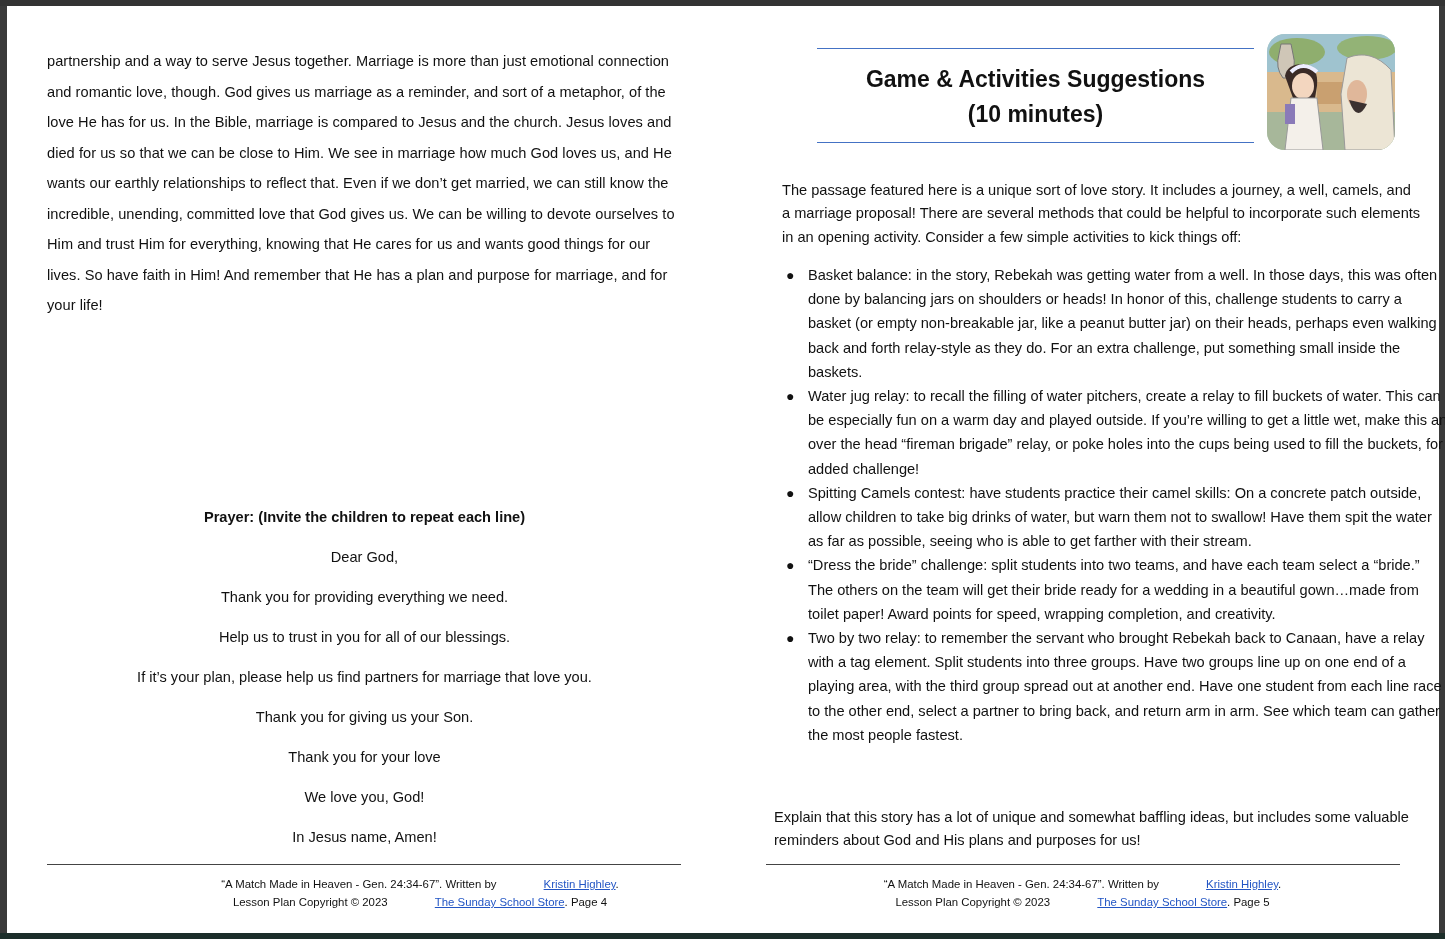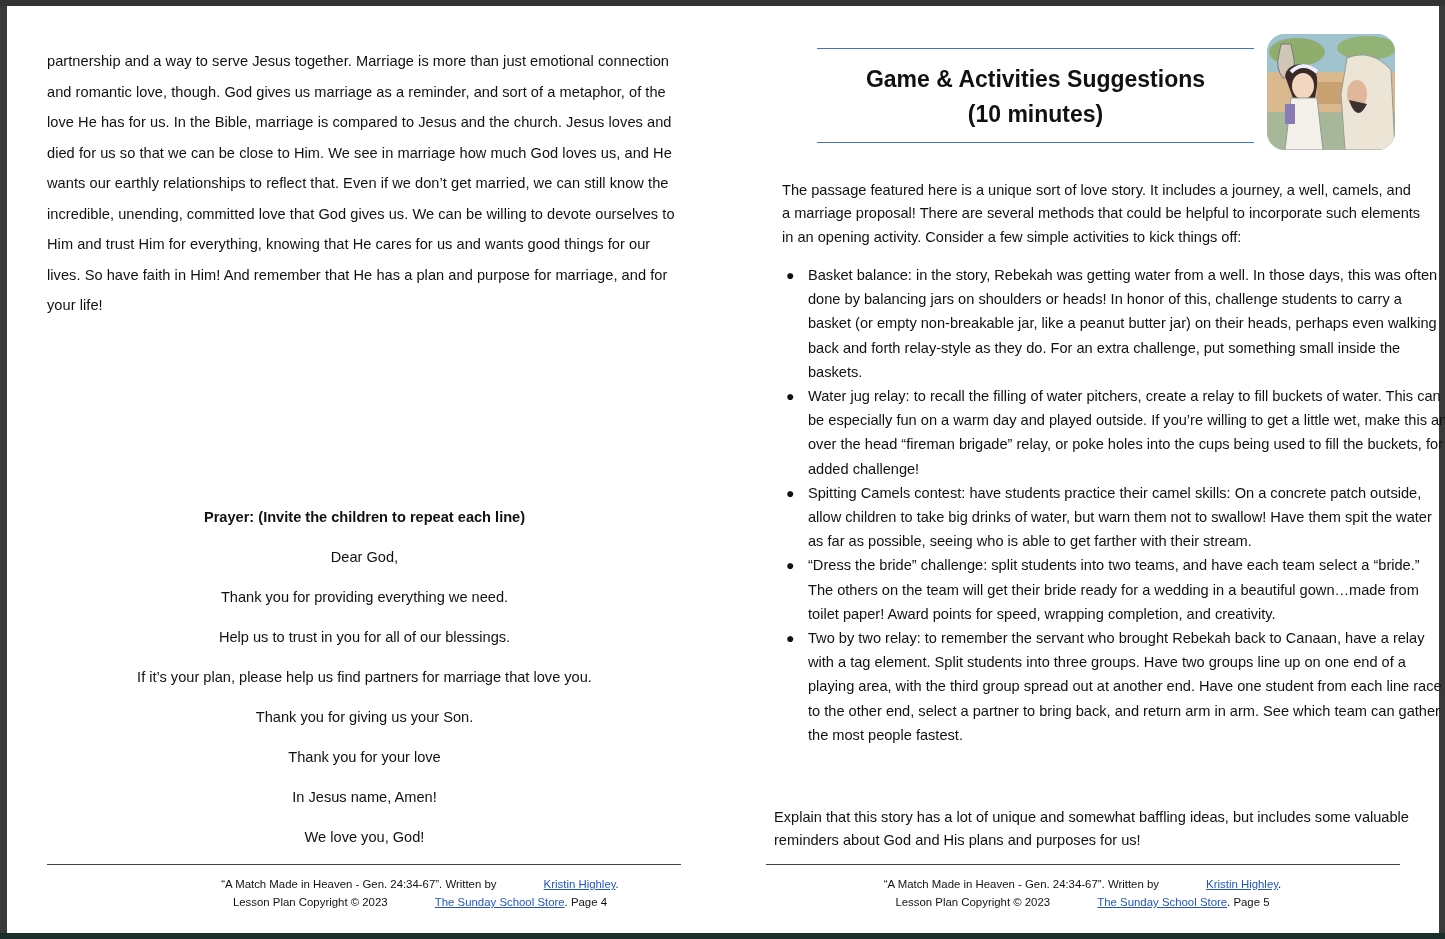--- a/index.html
+++ b/index.html
@@ -78,22 +78,22 @@
   <p class="body-text" style="margin:0">partnership and a way to serve Jesus together. Marriage is more than just emotional connection and romantic love, though. God gives us marriage as a reminder, and sort of a metaphor, of the love He has for us. In the Bible, marriage is compared to Jesus and the church. Jesus loves and died for us so that we can be close to Him. We see in marriage how much God loves us, and He wants our earthly relationships to reflect that. Even if we don’t get married, we can still know the incredible, unending, committed love that God gives us. We can be willing to devote ourselves to Him and trust Him for everything, knowing that He cares for us and wants good things for our lives. So have faith in Him! And remember that He has a plan and purpose for marriage, and for your life!</p>
 
   <div class="prayer">
     <p class="heading">Prayer:  (Invite the children to repeat each line)</p>
     <p class="line">Dear God,</p>
     <p class="line">Thank you for providing everything we need.</p>
     <p class="line">Help us to trust in you for all of our blessings.</p>
     <p class="line">If it’s your plan, please help us find partners for marriage that love you.</p>
     <p class="line">Thank you for giving us your Son.</p>
     <p class="line">Thank you for your love</p>
+    <p class="line">We love you, God!</p>
     <p class="line">In Jesus name, Amen!</p>
-    <p class="line">We love you, God!</p>
   </div>
 
   <div class="footer-rule"></div>
   <div class="footer">
     <div>
       <span>“A Match Made in Heaven - Gen. 24:34-67”.  Written by </span><a>Kristin Highley</a><span>.</span>
     </div>
     <div>
       <span>Lesson Plan Copyright © 2023 </span><a>The Sunday School Store</a><span>. Page 4</span>
     </div>

